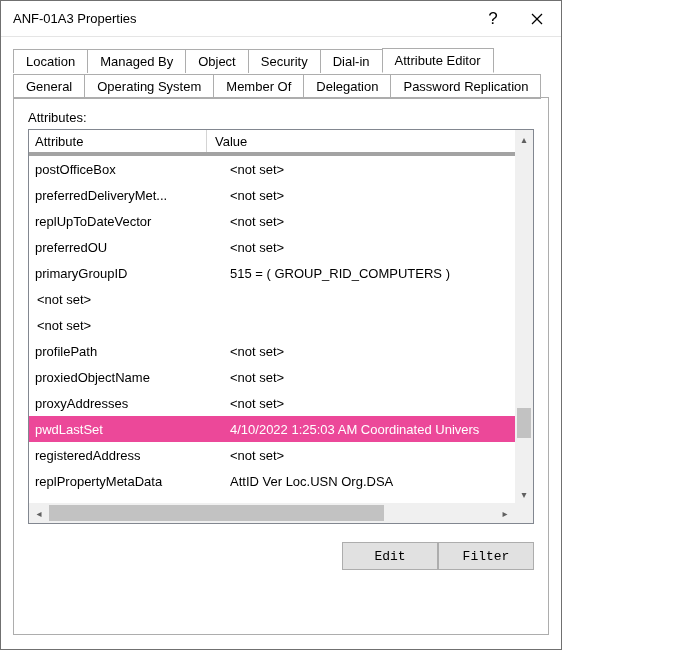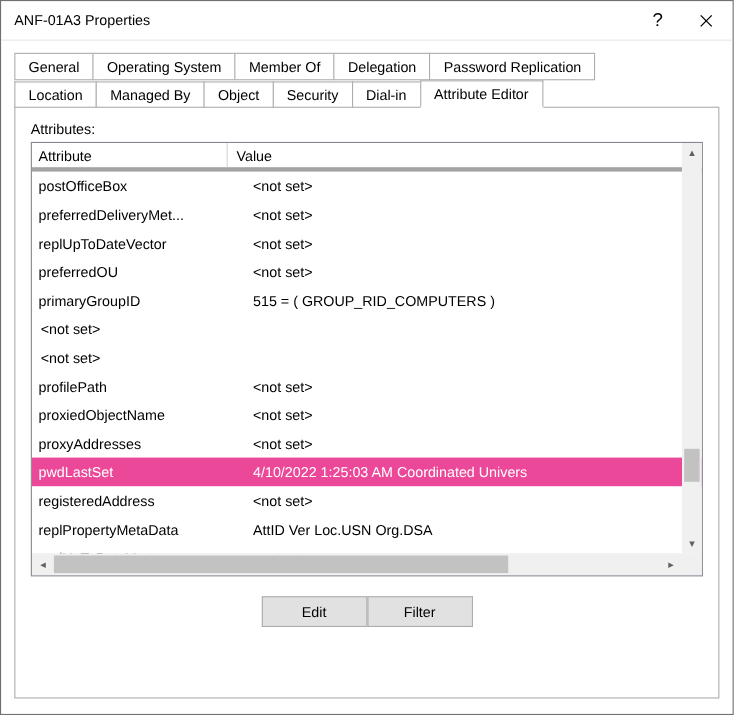--- a/index.html
+++ b/index.html
@@ -6,21 +6,21 @@
   body {
     margin: 0;
     font-family: "Segoe UI", Tahoma, sans-serif;
     font-size: 12px;
     background: #fff;
     width: 675px;
     height: 650px;
     overflow: hidden;
   }
   .window {
-    width: 667px;
+    width: 562px;
     height: 650px;
     border: 1px solid #707070;
     background: #fff;
     display: flex;
     flex-direction: column;
   }
   .titlebar {
     display: flex;
     align-items: center;
     height: 36px;
@@ -175,22 +175,23 @@
     background: #c2c2c2;
   }
   .corner {
     position: absolute;
     right: 0; bottom: 0;
     width: 18px; height: 20px;
     background: #f0f0f0;
   }
   .btnrow {
     display: flex;
-    justify-content: center;
+    justify-content: flex-end;
     margin-top: 18px;
+    font-family: Liberation Mono, monospace;
   }
   .btn {
     min-width: 96px;
     height: 28px;
     border: 1px solid #adadad;
     background: #e1e1e1;
     font-size: 13px;
     display: flex;
     align-items: center;
     justify-content: center;
@@ -208,34 +209,34 @@
     <div class="tb-btn close">
       <svg viewBox="0 0 12 12">
           <line x1="1" y1="1" x2="11" y2="11" stroke="#000" stroke-width="1.2"></line>
           <line x1="11" y1="1" x2="1" y2="11" stroke="#000" stroke-width="1.2"></line>
         </svg>
     </div>
   </div>
 
   <div class="content">
     <div class="tabstrip">
-      <div class="tabrow row1">
-        <div class="tab">General</div>
-        <div class="tab">Operating System</div>
-        <div class="tab">Member Of</div>
-        <div class="tab">Delegation</div>
-        <div class="tab">Password Replication</div>
-      </div>
       <div class="tabrow row2">
         <div class="tab">Location</div>
         <div class="tab">Managed By</div>
         <div class="tab">Object</div>
         <div class="tab">Security</div>
         <div class="tab">Dial-in</div>
         <div class="tab active">Attribute Editor</div>
+      </div>
+      <div class="tabrow row1">
+        <div class="tab">General</div>
+        <div class="tab">Operating System</div>
+        <div class="tab">Member Of</div>
+        <div class="tab">Delegation</div>
+        <div class="tab">Password Replication</div>
       </div>
     </div>
 
     <div class="tabpage">
       <div class="attr-label">Attributes:</div>
 
       <div class="listframe">
         <div class="listheader">
           <div class="col-attr">Attribute</div>
           <div class="col-val">Value</div>

